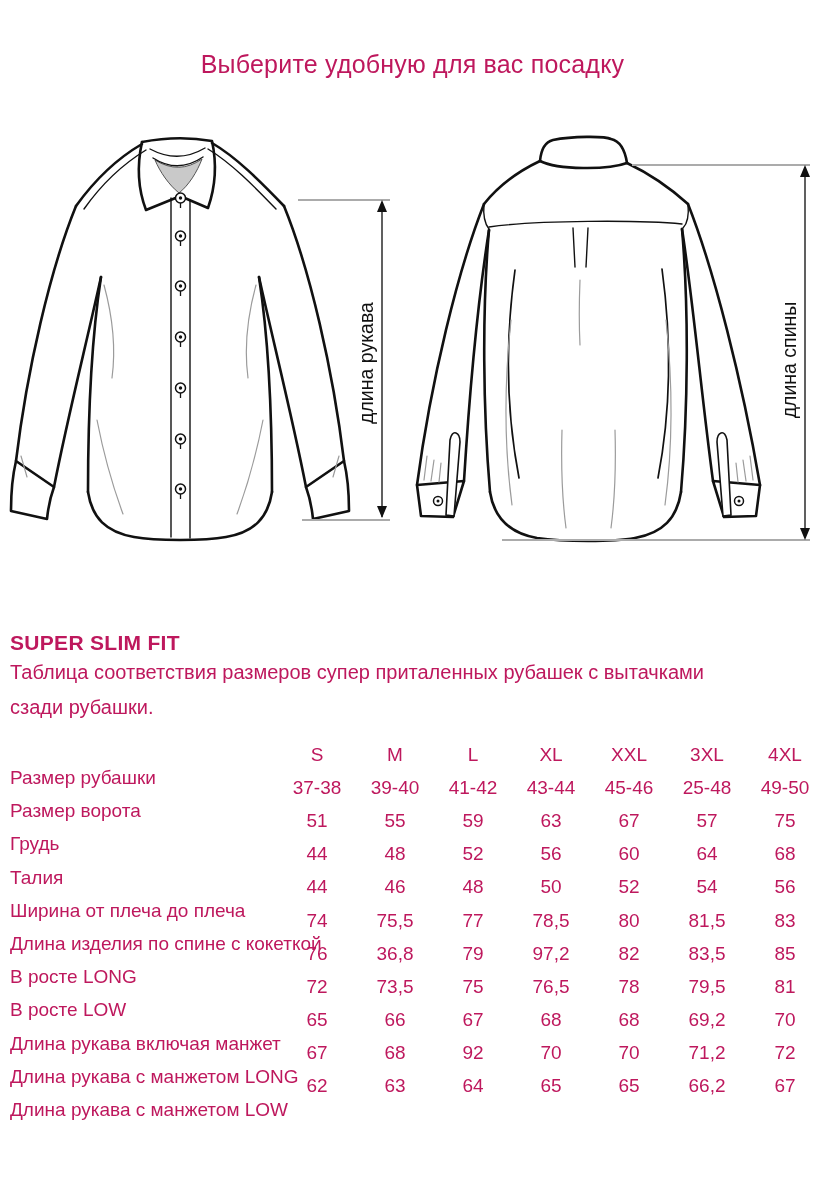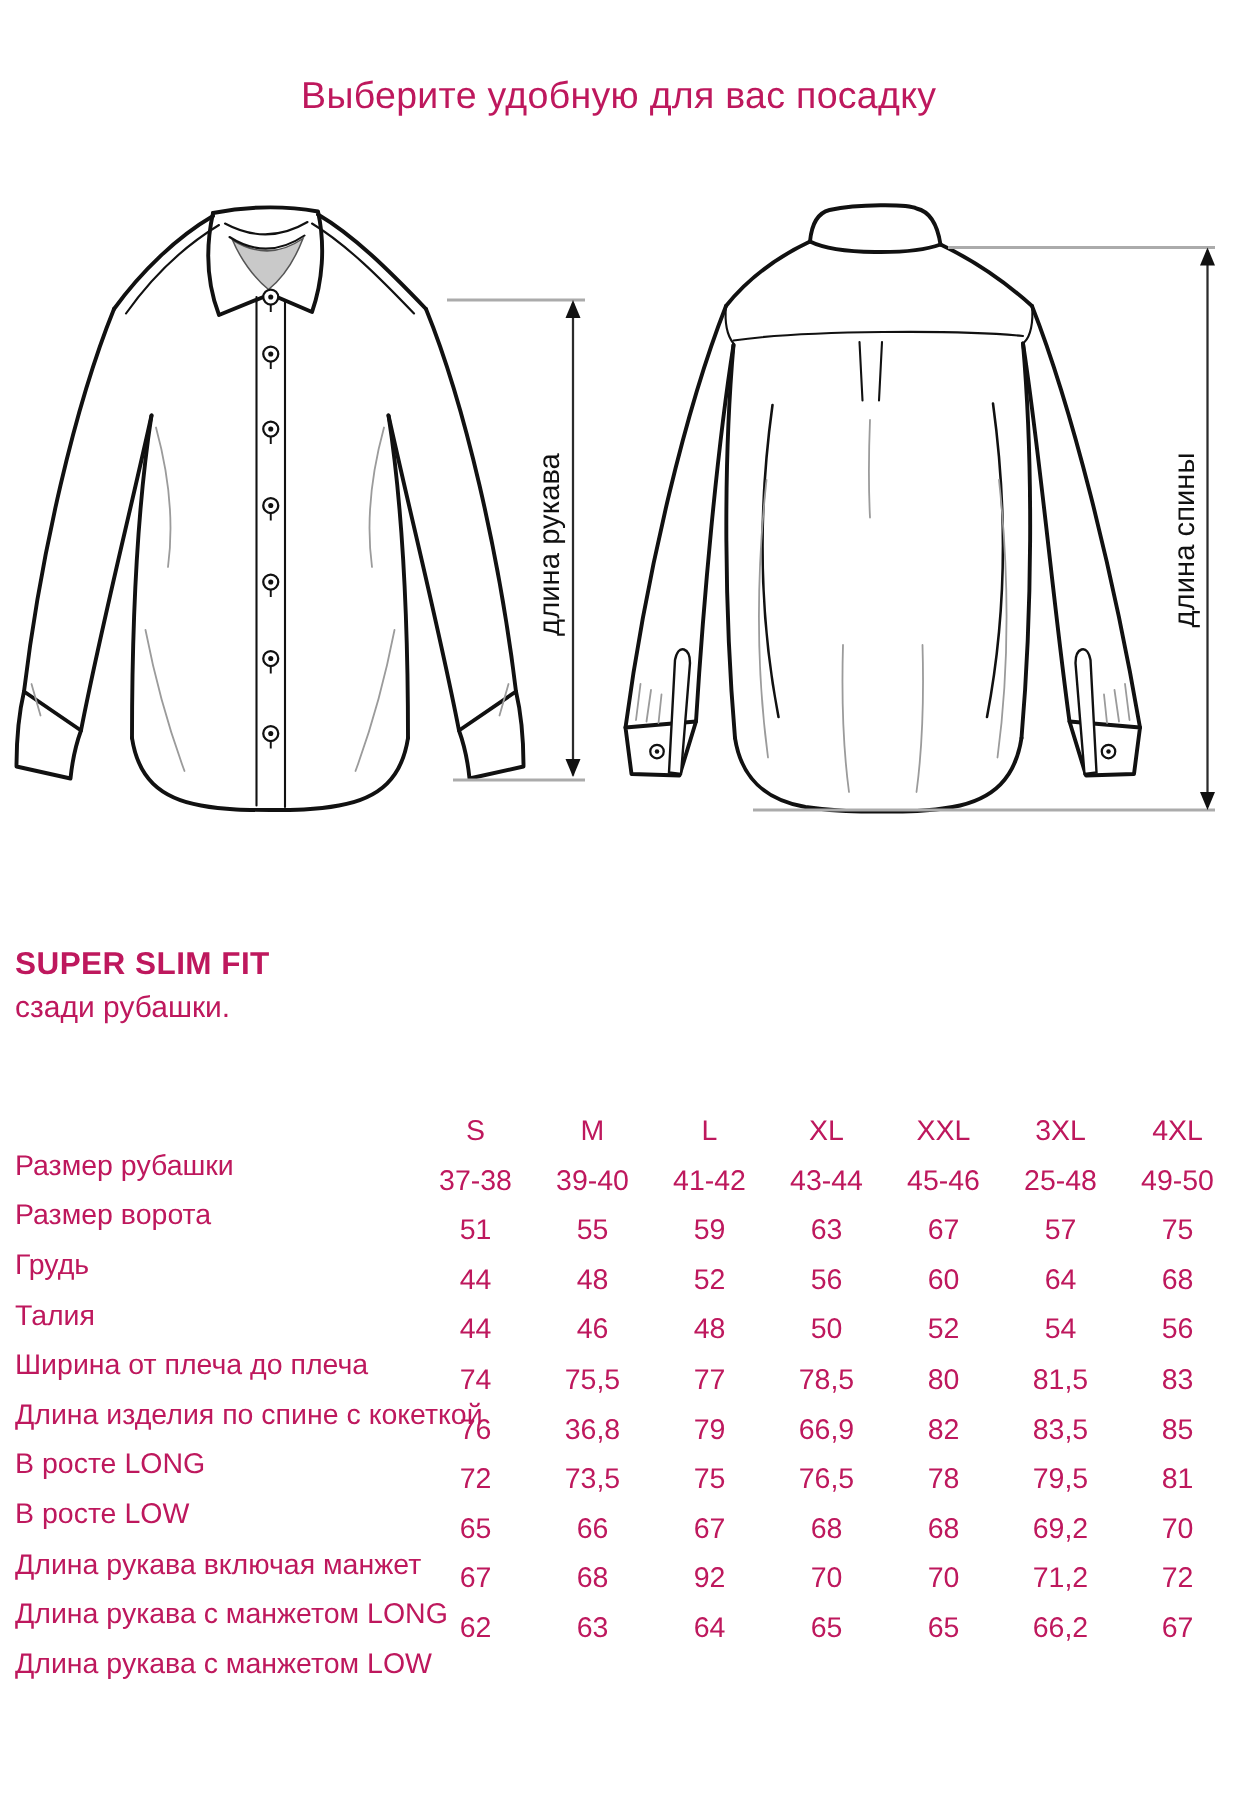--- a/index.html
+++ b/index.html
@@ -186,20 +186,21 @@
         <path d="M393,45 L388,57 L398,57 Z" fill="#111"></path>
         <path d="M393,420 L388,408 L398,408 Z" fill="#111"></path>
         <text class="dim-label" transform="translate(377,240) rotate(-90)" text-anchor="middle" dy="0.35em">длина спины</text>
       </g>
     </svg>
   </div>
 
   <div class="section-heading">SUPER SLIM FIT</div>
 
   <div class="section-desc">
+    <div>Таблица соответствия размеров супер приталенных рубашек с вытачками</div>
     <div>сзади рубашки.</div>
   </div>
 
   <div class="size-table">
 
     <div class="tr">
       <div class="td label">Размер рубашки</div>
       <div class="td">S</div>
       <div class="td">M</div>
       <div class="td">L</div>
@@ -262,21 +263,21 @@
       <div class="td">80</div>
       <div class="td">81,5</div>
       <div class="td">83</div>
     </div>
 
     <div class="tr">
       <div class="td label">В росте LONG</div>
       <div class="td">76</div>
       <div class="td">36,8</div>
       <div class="td">79</div>
-      <div class="td">66,9</div>
+      <div class="td">97,2</div>
       <div class="td">82</div>
       <div class="td">83,5</div>
       <div class="td">85</div>
     </div>
 
     <div class="tr">
       <div class="td label">В росте LOW</div>
       <div class="td">72</div>
       <div class="td">73,5</div>
       <div class="td">75</div>

